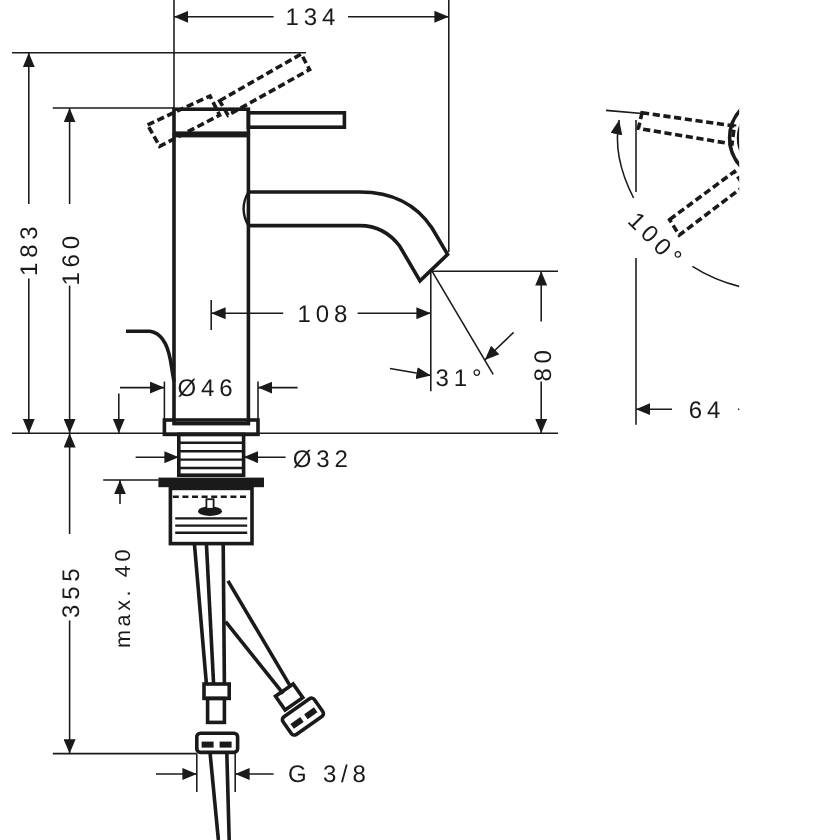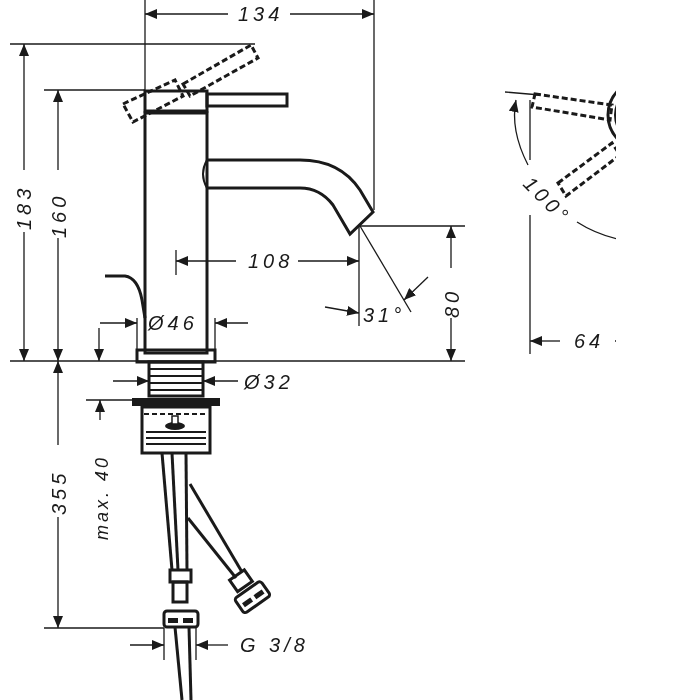--- a/index.html
+++ b/index.html
@@ -1,16 +1,16 @@
 <!DOCTYPE html>
 <html><head>
 <meta charset="utf-8">
 <style>
   html,body{margin:0;padding:0;background:#ffffff;}
-  #canvas{position:relative;width:616px;height:700px;overflow:hidden;background:#ffffff;font-style:italic;}
+  #canvas{position:relative;width:616px;height:700px;overflow:hidden;background:#ffffff;}
   svg{position:absolute;left:0;top:0;}
   .dim-text{font-family:"Liberation Sans",sans-serif;font-size:20px;fill:#1a1a1a;letter-spacing:4px;}
   .thin{stroke:#1a1a1a;stroke-width:1.3;fill:none;}
   .thick{stroke:#1a1a1a;stroke-width:3;fill:none;}
   .med{stroke:#1a1a1a;stroke-width:2;fill:none;}
   .dash{stroke:#1a1a1a;stroke-width:3;fill:none;stroke-dasharray:6 3;}
   .fill{fill:#1a1a1a;stroke:none;}
   .white{fill:#ffffff;}
 </style>
 </head>

